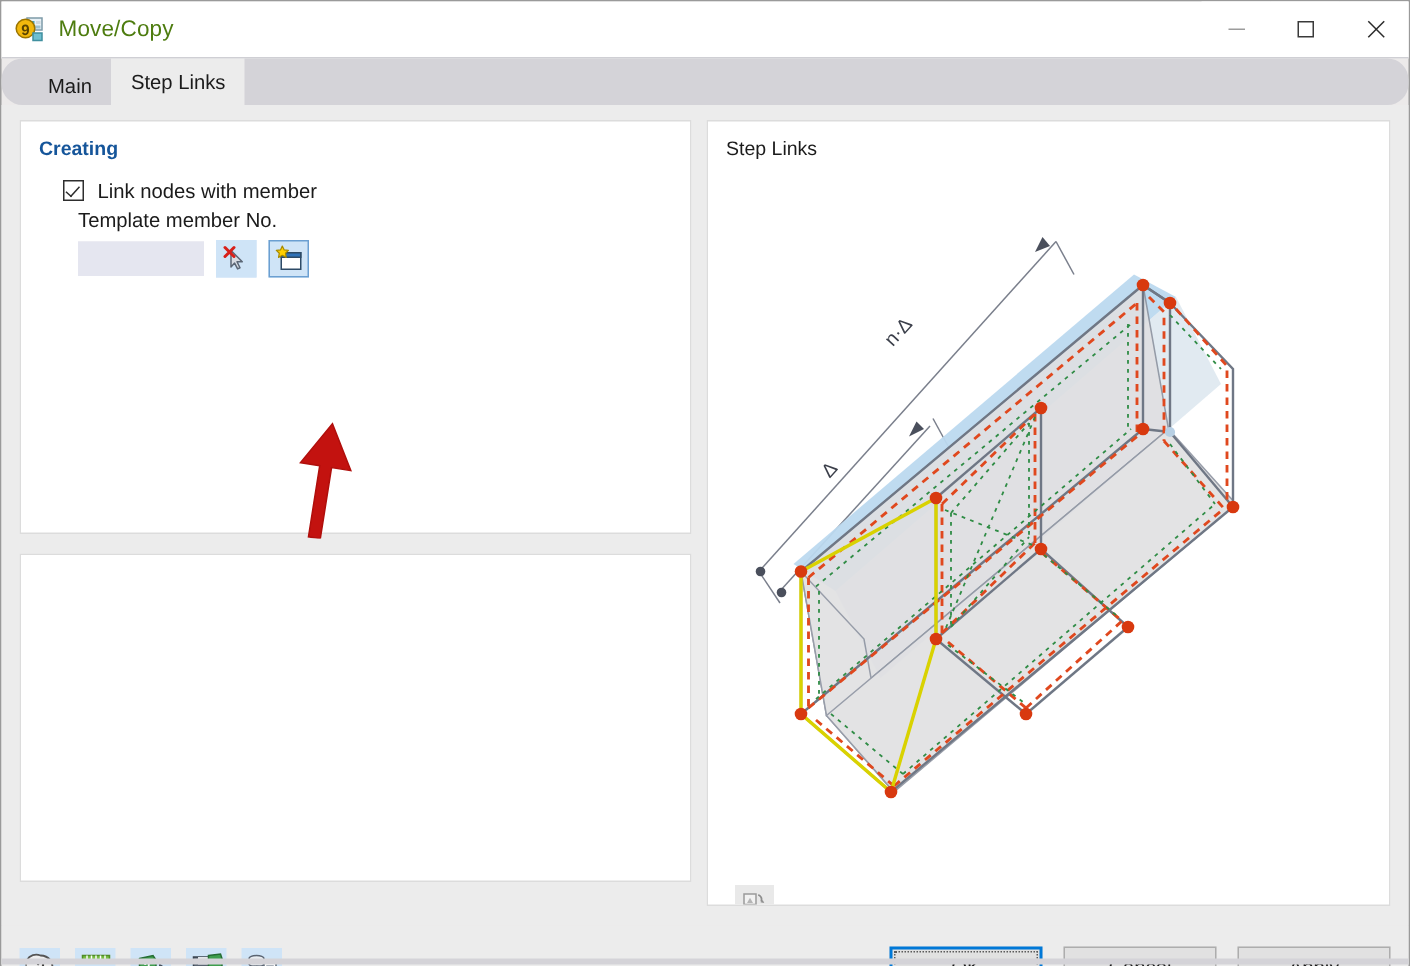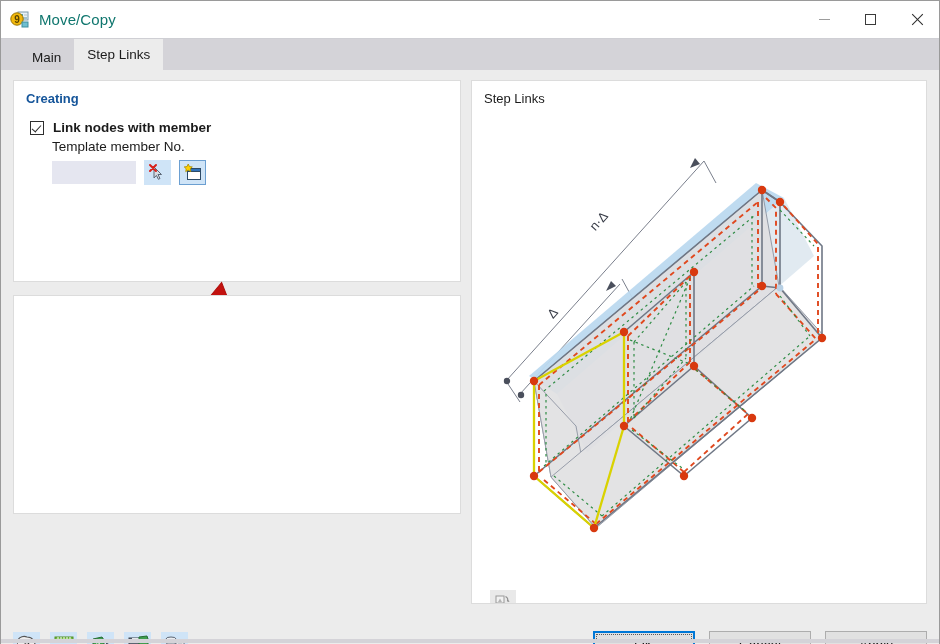--- a/index.html
+++ b/index.html
@@ -38,21 +38,21 @@
   .title-icon {
     width: 20px;
     height: 20px;
     margin-left: 9px;
     margin-right: 9px;
     position: relative;
     flex: 0 0 auto;
   }
   .title-text {
     font-size: 15px;
-    color: #0f766e;
+    color: #4d7c0f;
     letter-spacing: .1px;
   }
   .win-buttons {
     margin-left: auto;
     display: flex;
     height: 37px;
   }
   .win-btn {
     width: 46px;
     height: 37px;
@@ -81,20 +81,21 @@
 
   
   .tabstrip {
     height: 31px;
     background: #d4d3d8;
     padding-left: 18px;
     display: flex;
     align-items: flex-end;
     flex: 0 0 auto;
     position: relative;
+    border-radius: 14px;
   }
   .tab {
     height: 26px;
     padding: 0 13px;
     display: flex;
     align-items: center;
     font-size: 13.5px;
     color: #1b1b1b;
     background: #d4d3d8;
     border: none;
@@ -127,21 +128,21 @@
     flex-direction: column;
   }
 
   .panel {
     background: #ffffff;
     border: 1px solid #dcdcdc;
     box-sizing: border-box;
     position: relative;
   }
   .panel-creating {
-    height: 202px;
+    height: 276px;
     padding: 10px 12px;
   }
   .panel-empty {
     margin-top: 13px;
     height: 219px;
   }
   .panel-steplinks {
     flex: 1 1 auto;
     padding: 10px 12px;
     margin-bottom: 13px;
@@ -155,23 +156,22 @@
     margin: 0 0 14px 0;
   }
   .grp-title.plain {
     color: #1b1b1b;
     font-weight: normal;
   }
 
   
   .cb-row {
     display: flex;
-    align-items: flex-end;
-    margin-left: 4px;
-    font-weight: bold;
+    align-items: flex-start;
+    margin-left: 16px;
   }
   .checkbox {
     width: 14px; height: 14px;
     border: 1px solid #2e2e2e;
     background: #ffffff;
     box-sizing: border-box;
     position: relative;
     flex: 0 0 auto;
   }
   .checkbox.checked:after {

